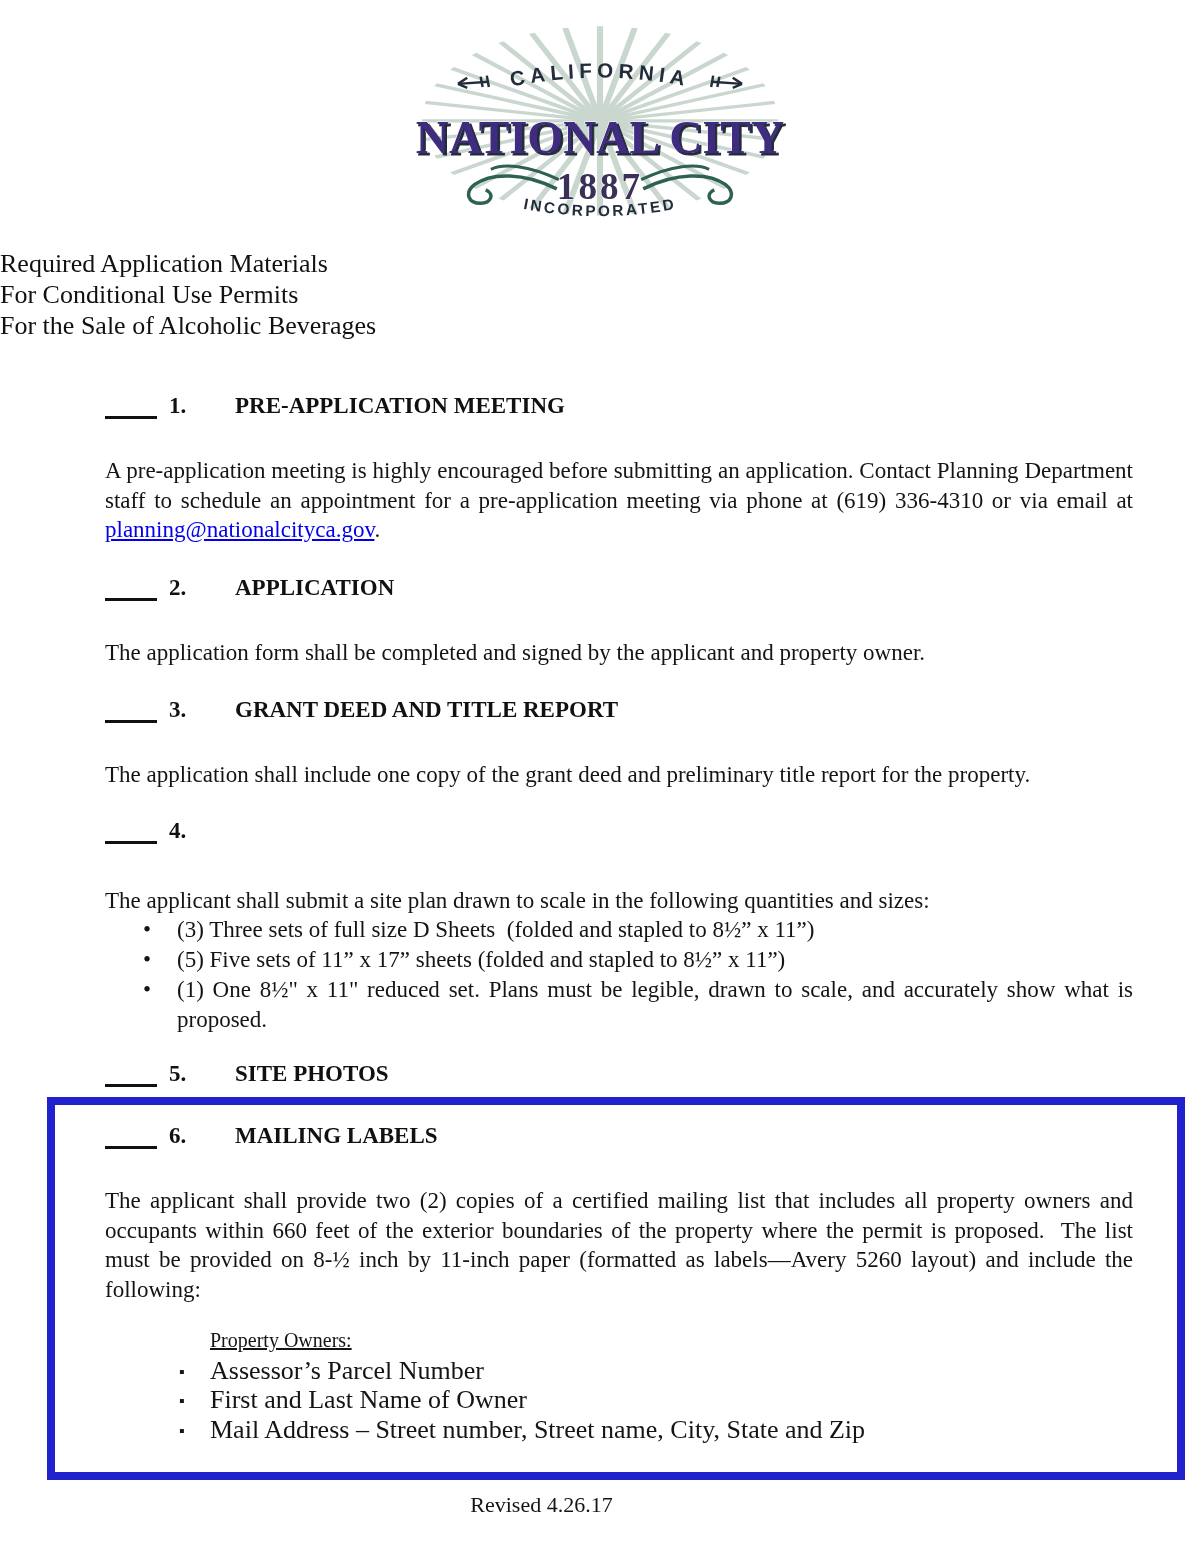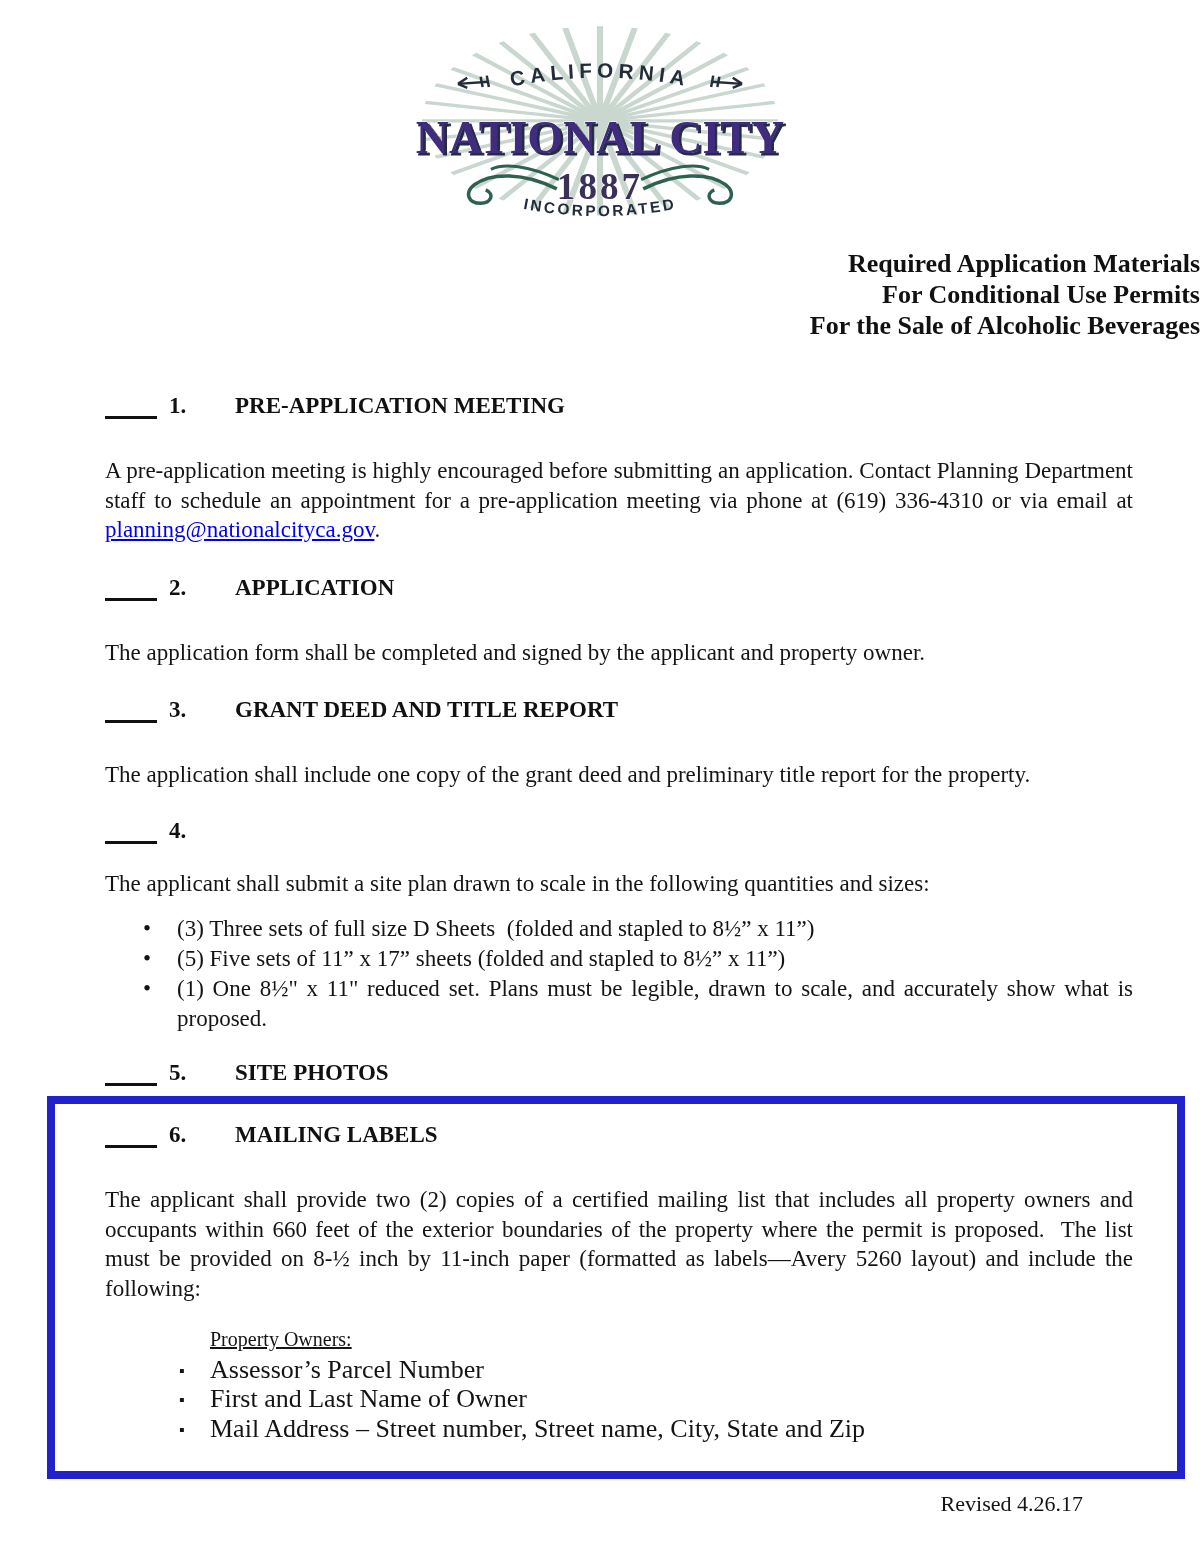--- a/index.html
+++ b/index.html
@@ -8,22 +8,22 @@
     position:relative;
     width:1200px; height:1553px;
     background:#ffffff;
     overflow:hidden;
     font-family:"Liberation Serif", serif;
     color:#141414;
   }
   .logo-wrap { padding-top:18px; text-align:center; }
   .title-block {
     margin-top:14px;
-    text-align:right;
-    font-weight:bold;
+    text-align:left;
+    font-weight:normal;
     font-size:26px;
     line-height:31px;
     color:#111;
   }
   .content { padding:0 67px 0 105px; }
   .sec-head {
     display:flex;
     align-items:baseline;
     font-weight:bold;
     font-size:23px;
@@ -38,21 +38,21 @@
   }
   .num { margin-left:12px; width:66px; }
   .para {
     margin-top:35px;
     font-size:23px;
     line-height:29.5px;
     text-align:justify;
   }
   .mt-first { margin-top:50px; }
   .mt-sec { margin-top:28px; }
-  .bullets { list-style:none; margin-top:16px; }
+  .bullets { list-style:none; margin-top:0; }
   .bullets li {
     position:relative;
     padding-left:72px;
     font-size:23px;
     line-height:30px;
     text-align:justify;
   }
   .bullets li::before {
     content:"\2022";
     position:absolute;
@@ -81,21 +81,21 @@
   .sub-bullets li::before {
     content:"\25AA";
     position:absolute;
     left:74px;
     top:1px;
     font-size:16px;
   }
   .link { color:#0000ee; text-decoration:underline; cursor:pointer; }
   .footer {
     margin-top:12px;
-    text-align:right;
+    text-align:center;
     padding-right:117px;
     font-size:22px;
     color:#141414;
   }
 </style>
 </head>
 <body>
 
 <div class="page">
 
@@ -190,21 +190,21 @@
       <span class="blank"></span>
       <span class="num">3.</span>
       <span>GRANT DEED AND TITLE REPORT</span>
     </div>
     <p class="para">The application shall include one copy of the grant deed and preliminary title report for the property.</p>
 
     <div class="sec-head" style="margin-top:26px;">
       <span class="blank"></span>
       <span class="num">4.</span>
     </div>
-    <p class="para" style="margin-top:23px;font-family:Liberation Serif, serif;">The applicant shall submit a site plan drawn to scale in the following quantities and sizes:</p>
+    <p class="para" style="margin-top:40px;font-family:Liberation Serif, serif;">The applicant shall submit a site plan drawn to scale in the following quantities and sizes:</p>
     <ul class="bullets">
       <li>(3) Three sets of full size D Sheets&nbsp; (folded and stapled to 8½” x 11”)</li>
       <li>(5) Five sets of 11” x 17” sheets (folded and stapled to 8½” x 11”)</li>
       <li>(1) One 8½" x 11" reduced set. Plans must be legible, drawn to scale, and accurately show what is proposed.</li>
     </ul>
 
     <div class="sec-head" style="margin-top:24px;">
       <span class="blank"></span>
       <span class="num">5.</span>
       <span>SITE PHOTOS</span>

